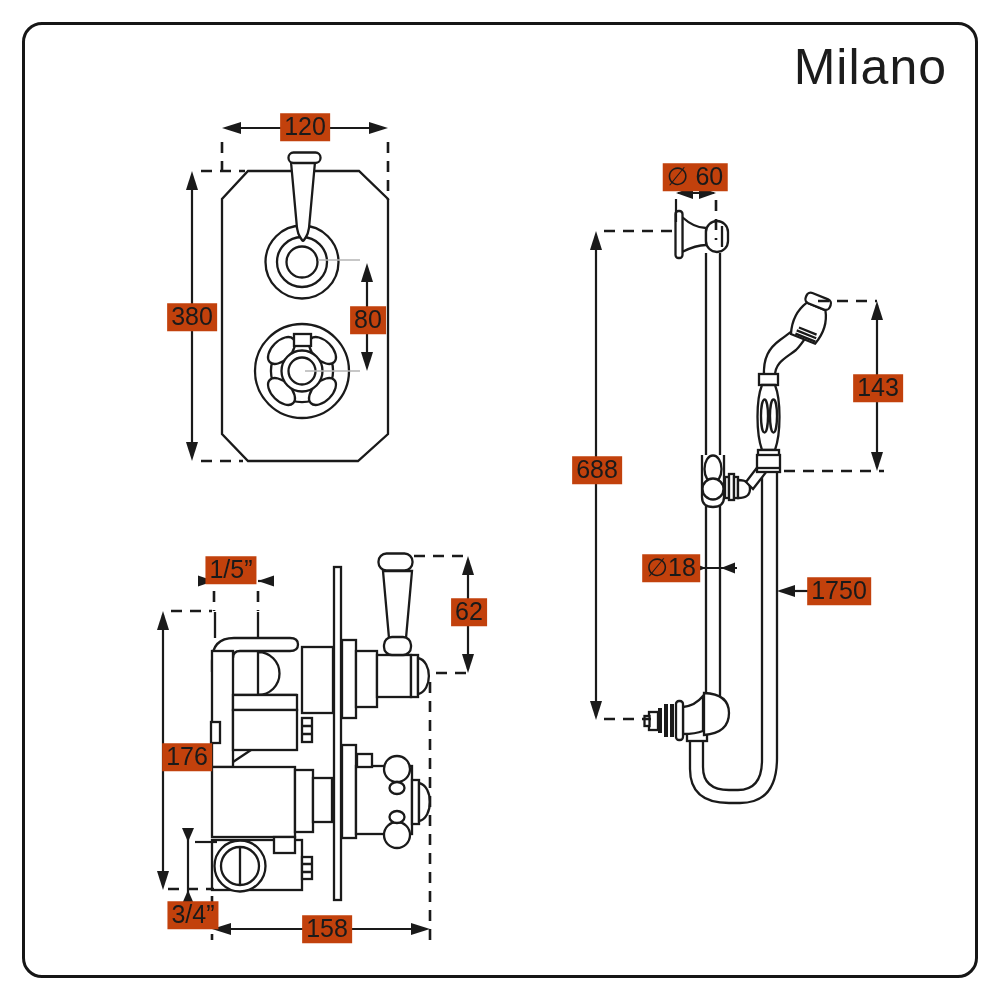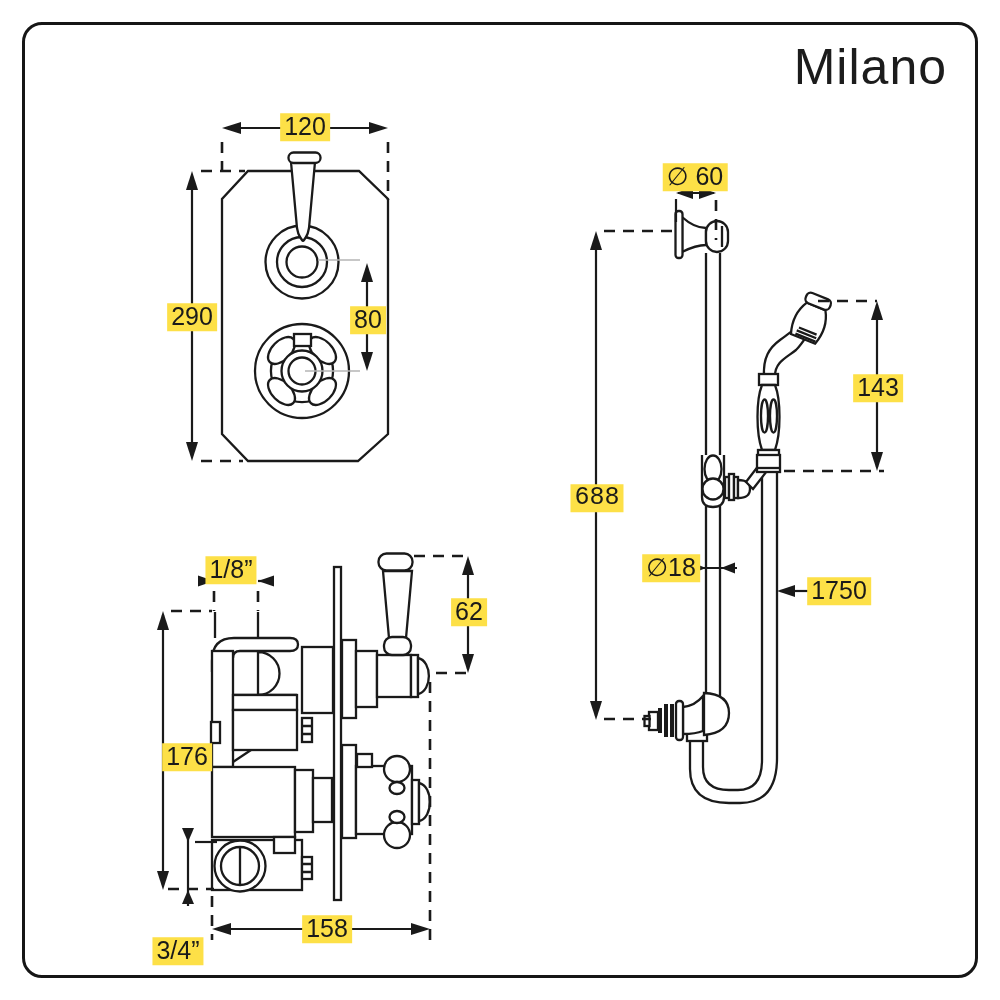--- a/index.html
+++ b/index.html
@@ -3,21 +3,21 @@
 <meta charset="utf-8">
 <style>
   html,body{margin:0;padding:0;background:#fff;}
   #canvas{position:relative;width:1000px;height:1000px;background:#fff;overflow:hidden;
           font-family:"Liberation Sans", sans-serif;color:#1a1a1a;}
   .frame{position:absolute;left:22px;top:22px;right:22px;bottom:22px;
          border:3px solid #161616;border-radius:20px;}
   .logo{position:absolute;top:38px;right:53px;font-size:50px;font-weight:300;
         letter-spacing:1px;color:#1c1c1c;}
   svg{position:absolute;left:0;top:0;}
-  .dim-label{position:absolute;transform:translate(-50%,-50%);background:#fde047;
+  .dim-label{position:absolute;transform:translate(-50%,-50%);background:#c2410c;
              padding:0 4px;font-size:25px;line-height:1.1;color:#1a1a1a;white-space:nowrap;}
   .ln{stroke:#1a1a1a;stroke-width:2.3;fill:none;}
   .lnw{stroke:#1a1a1a;stroke-width:2.3;fill:#fff;}
   .dim{stroke:#1a1a1a;stroke-width:2.2;fill:none;}
   .dsh{stroke:#1a1a1a;stroke-width:2.6;fill:none;stroke-dasharray:11 8;}
   .arr{fill:#1a1a1a;stroke:none;}
   .thin{stroke:#b5b5b5;stroke-width:1.3;fill:none;}
   .fin{stroke:#1a1a1a;stroke-width:4;fill:none;}
 </style>
 </head>
@@ -266,28 +266,28 @@
       </g>
 
       <g>
         <line class="dim" x1="780" y1="591" x2="812" y2="591"></line>
         <polygon class="arr" points="777,591 795,585 795,597"></polygon>
       </g>
     </g>
   </svg>
 
   <div class="dim-label" style="left:305px;top:127px;">120</div>
-  <div class="dim-label" style="left:192px;top:317px;">290</div>
+  <div class="dim-label" style="left:192px;top:317px;">380</div>
   <div class="dim-label" style="left:368px;top:320px;">80</div>
 
-  <div class="dim-label" style="left:231px;top:570px;">1/8”</div>
+  <div class="dim-label" style="left:231px;top:570px;">1/5”</div>
   <div class="dim-label" style="left:469px;top:612px;">62</div>
   <div class="dim-label" style="left:163px;top:757px;margin-left:24px;">176</div>
-  <div class="dim-label" style="left:178px;top:915px;margin-top:36px;">3/4”</div>
+  <div class="dim-label" style="left:193px;top:915px;">3/4”</div>
   <div class="dim-label" style="left:327px;top:929px;text-align:right;">158</div>
 
   <div class="dim-label" style="left:695px;top:177px;">∅ 60</div>
-  <div class="dim-label" style="left:597px;top:498px;font-family:Liberation Mono, monospace;">688</div>
+  <div class="dim-label" style="left:597px;top:470px;">688</div>
   <div class="dim-label" style="left:878px;top:388px;">143</div>
   <div class="dim-label" style="left:671px;top:568px;">∅18</div>
   <div class="dim-label" style="left:839px;top:591px;">1750</div>
 
 </div>
 
 </body></html>

